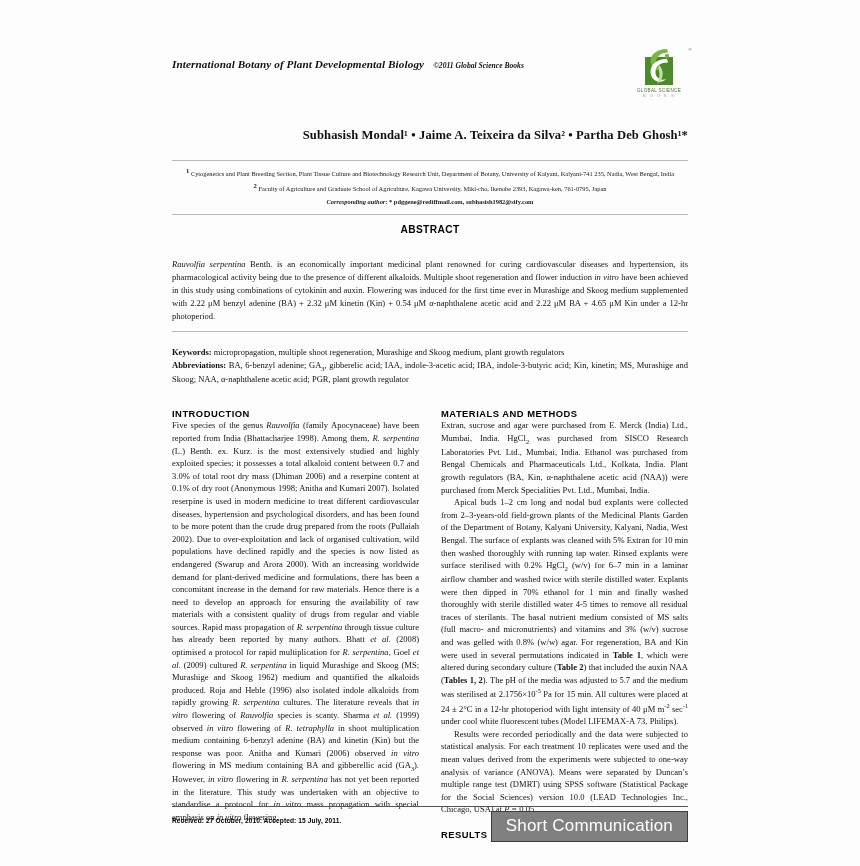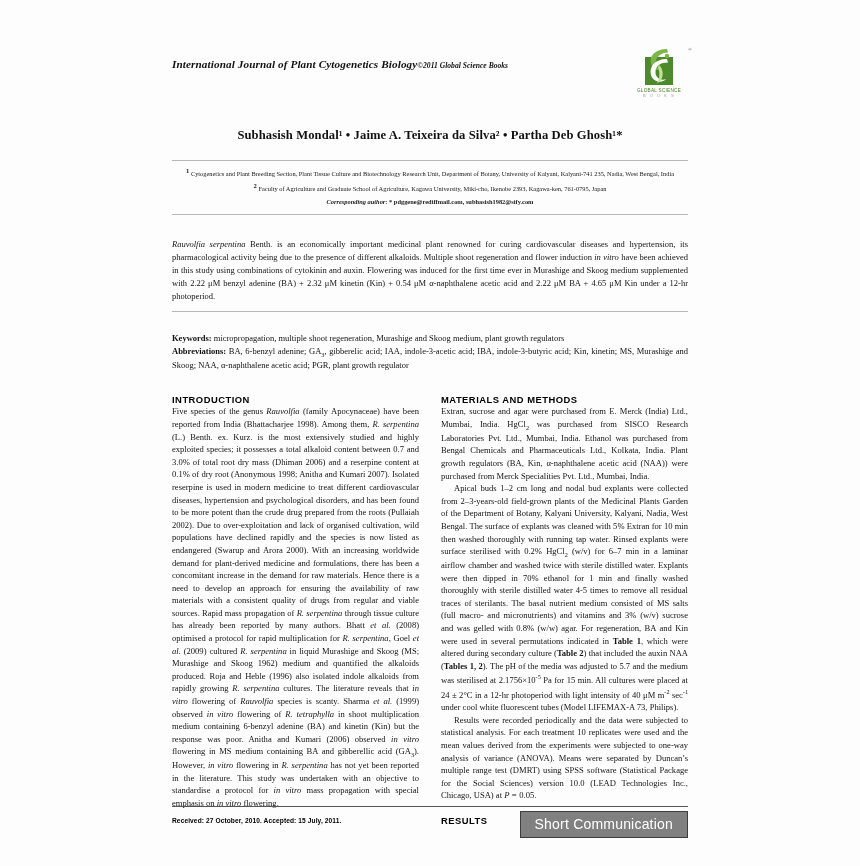--- a/index.html
+++ b/index.html
@@ -41,21 +41,21 @@
     font-size: 11.2px;
     letter-spacing: 0.1px;
     color: #111;
     white-space: nowrap;
     padding-top: 8px;
   }
   .copyright {
     font-size: 7.6px;
     font-style: italic;
     font-weight: bold;
-    margin-left: 0;
+    margin-left: 9px;
     letter-spacing: 0;
   }
   .logo-box {
     position: absolute;
     right: 0px;
     top: -3px;
     width: 58px;
     text-align: center;
   }
   .logo-mark {
@@ -92,21 +92,21 @@
     font-size: 17.6px;
     font-weight: bold;
     margin-top: 22px;
     letter-spacing: 0.05px;
     color: #0b0b0b;
   }
   .title .it { font-style: italic; }
 
   
   .authors {
-    text-align: center;
+    text-align: right;
     font-size: 12.6px;
     font-weight: bold;
     margin-top: 34px;
     letter-spacing: 0.1px;
   }
 
   .rule {
     border: 0;
     border-top: 1px solid #b8b8b8;
     margin: 17px 0 0 0;
@@ -158,21 +158,21 @@
   .rule3 {
     border: 0;
     border-top: 1px solid #b8b8b8;
     margin: 9px 0 0 0;
   }
 
   .keywords {
     font-size: 8.5px;
     line-height: 1.52;
     text-align: justify;
-    margin-top: 20px;
+    margin-top: 14px;
   }
   .keywords b { font-weight: bold; }
   .keywords .sub { font-size: 6.2px; vertical-align: sub; }
 
   
   .columns {
     display: flex;
     gap: 22px;
     margin-top: 22px;
   }
@@ -221,37 +221,37 @@
     font-size: 6.6px;
     font-weight: bold;
     color: #000;
     padding-top: 6px;
     letter-spacing: 0.1px;
   }
   .badge {
     background: #808080;
     color: #ffffff;
     font-family: "Liberation Sans", sans-serif;
-    font-size: 14px;
+    font-size: 17px;
     padding: 4px 14px 5px 14px;
     border: 1px solid #3d3d3d;
     letter-spacing: 0.2px;
     min-width: 118px;
     text-align: center;
   }
 </style>
 </head>
 <body>
 
 <div class="page">
   <div class="content">
 
     <div class="masthead">
       <div class="journal-line">
-        <span>International Journal of Plant Cytogenetics Biology</span><span class="copyright">©2011 Global Science Books</span>
+        <span>International Botany of Plant Developmental Biology</span><span class="copyright">©2011 Global Science Books</span>
       </div>
       <div class="logo-box">
         <span class="reg-mark">®</span>
         <div class="logo-mark">
           <svg width="44" height="40" viewBox="0 0 44 40">
             <rect x="8" y="10" width="28" height="28" fill="#4c8a2b"></rect>
             <path d="M30 2 C18 2, 12 9, 14 17 C15.5 23, 22 25, 25 21 C21.5 22.5, 18.5 20, 18.5 16.5 C18.5 10, 24 5.5, 31 5.5 Z" fill="#7ab648"></path>
             <path d="M30 12 C17 12, 12 20, 14 28 C16 35, 25 37, 29 32 C24 34, 19 31, 18.5 26 C18 18.5, 24 15.5, 31 15.5 Z" fill="#ffffff"></path>
             <path d="M22 18 C26 22, 27 28, 24 33 C23 35, 21 36, 20 36 C23 32, 23 25, 21 20 Z" fill="#c6df9a"></path>
             <circle cx="30" cy="9" r="2.2" fill="#7ab648"></circle>
@@ -276,20 +276,21 @@
         <span class="num">2</span>
         <span>Faculty of Agriculture and Graduate School of Agriculture, Kagawa University, Miki-cho, Ikenobe 2393, Kagawa-ken, 761-0795, Japan</span>
       </div>
       <div class="corr">
         <span>Corresponding author</span><span class="em">:&nbsp;</span><span class="em">* pdggene@rediffmail.com, subhasish1982@sify.com</span>
       </div>
     </div>
 
     <hr class="rule2">
 
+    <div class="abstract-head">ABSTRACT</div>
     <div class="abstract-body">
       <span class="it">Rauvolfia serpentina</span><span> Benth. is an economically important medicinal plant renowned for curing cardiovascular diseases and hypertension, its pharmacological activity being due to the presence of different alkaloids. Multiple shoot regeneration and flower induction </span><span class="it">in vitro</span><span> have been achieved in this study using combinations of cytokinin and auxin. Flowering was induced for the first time ever in Murashige and Skoog medium supplemented with 2.22 μM benzyl adenine (BA) + 2.32 μM kinetin (Kin) + 0.54 μM α-naphthalene acetic acid and 2.22 μM BA + 4.65 μM Kin under a 12-hr photoperiod.</span>
     </div>
 
     <hr class="rule3">
 
     <div class="keywords">
       <div>
         <b>Keywords:</b><span> micropropagation, multiple shoot regeneration, Murashige and Skoog medium, plant growth regulators</span>
       </div>

